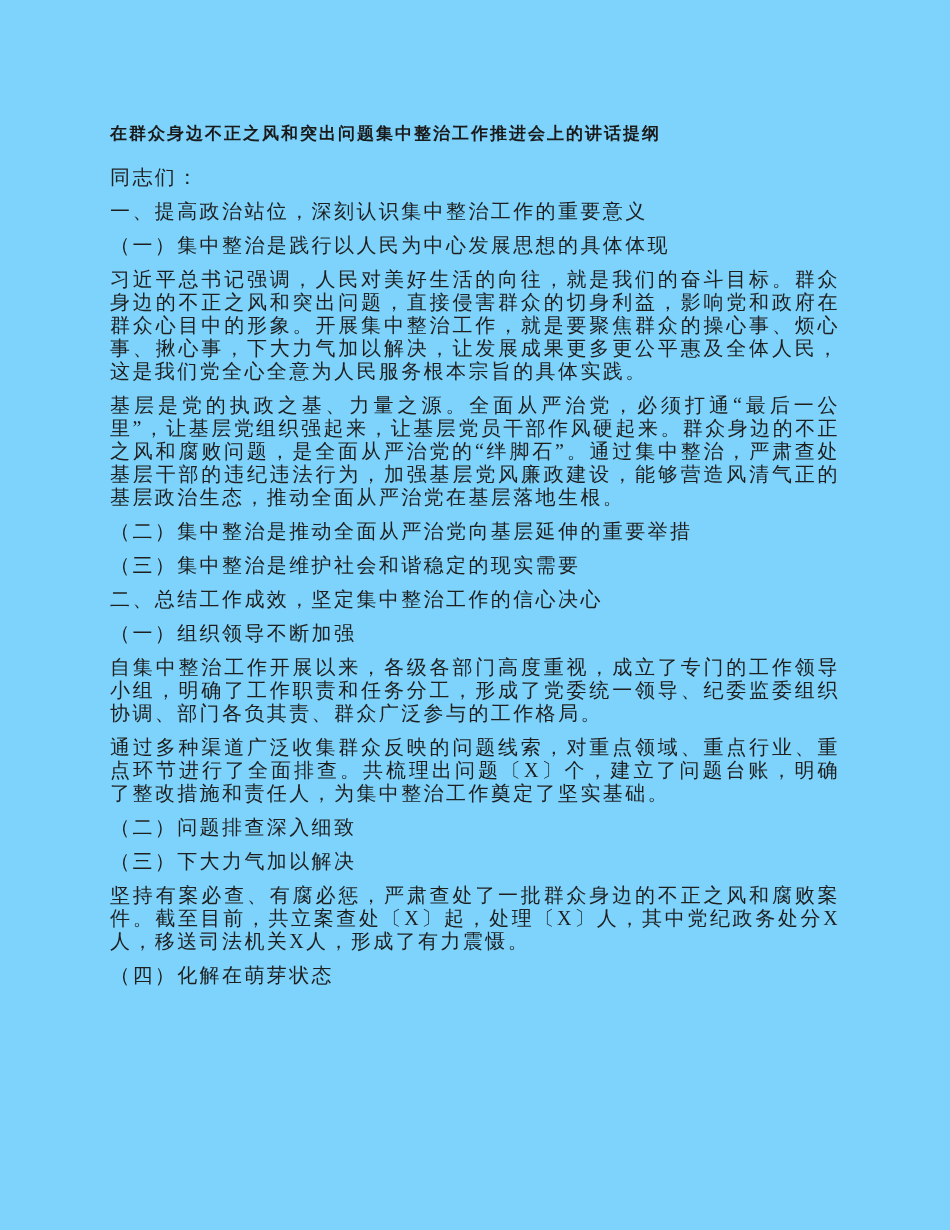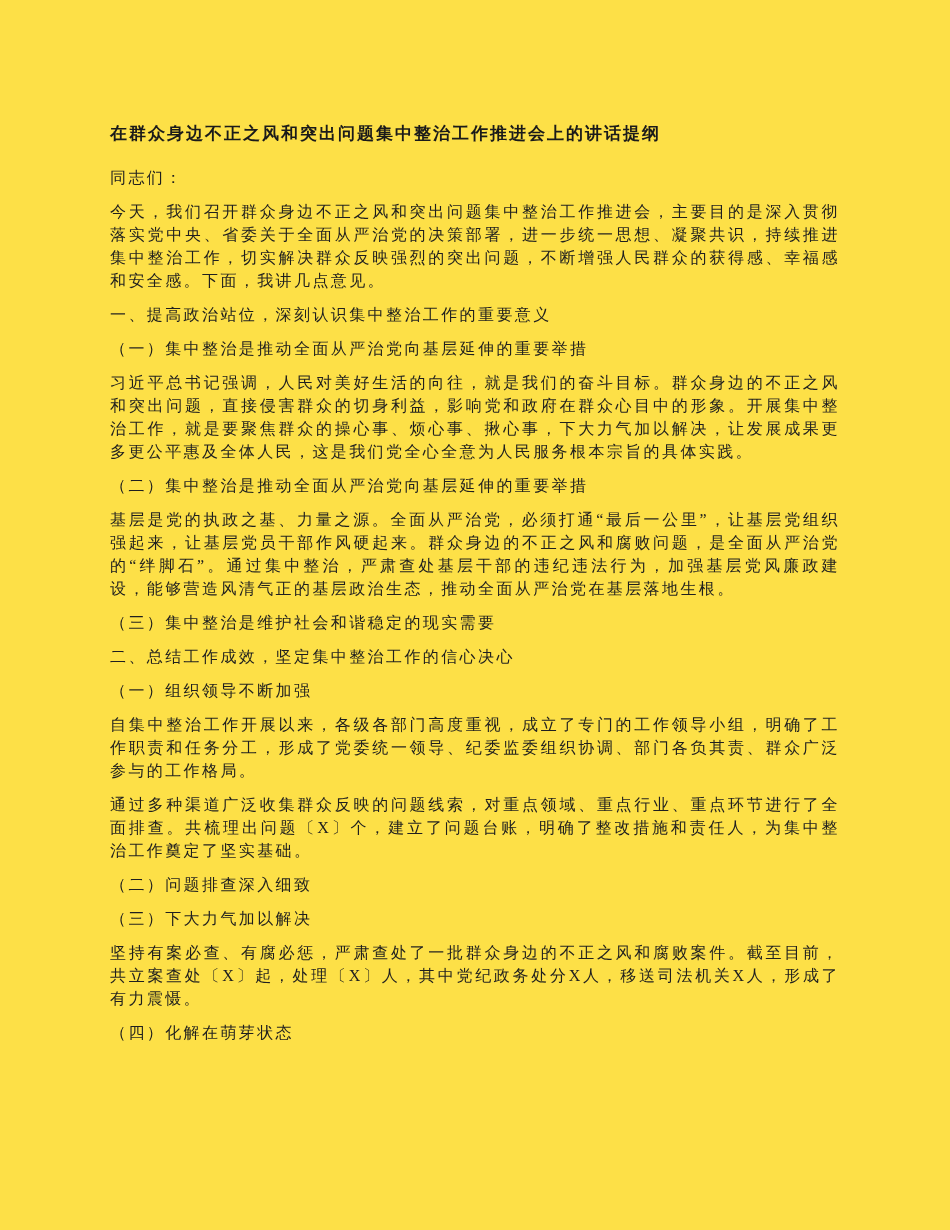--- a/index.html
+++ b/index.html
@@ -11,54 +11,53 @@
     width: 950px;
     height: 1230px;
     overflow: hidden;
     font-family: "Liberation Serif", "DejaVu Serif", serif;
   }
   .page {
     box-sizing: border-box;
     width: 950px;
     height: 1230px;
     padding: 122px 110px 0 110px;
-    background: #fde047;
+    background: #7dd3fc;
     overflow: hidden;
   }
   .doc-title {
     margin: 0 0 20px 0;
     font-size: 17px;
     font-weight: bold;
     color: #1a1a1a;
     letter-spacing: 2px;
     line-height: 24px;
     text-align: left;
   }
   .doc-paragraph {
     margin: 0 0 11px 0;
-    font-size: 16px;
+    font-size: 20px;
     color: #1f1f1f;
     letter-spacing: 2.4px;
     line-height: 23px;
     text-align: justify;
   }
 </style>
 </head>
 <body>
 
 <div class="page">
   <h1 class="doc-title">在群众身边不正之风和突出问题集中整治工作推进会上的讲话提纲</h1>
   <div>
       <p class="doc-paragraph">同志们：</p>
-      <p class="doc-paragraph">今天，我们召开群众身边不正之风和突出问题集中整治工作推进会，主要目的是深入贯彻落实党中央、省委关于全面从严治党的决策部署，进一步统一思想、凝聚共识，持续推进集中整治工作，切实解决群众反映强烈的突出问题，不断增强人民群众的获得感、幸福感和安全感。下面，我讲几点意见。</p>
       <p class="doc-paragraph">一、提高政治站位，深刻认识集中整治工作的重要意义</p>
-      <p class="doc-paragraph">（一）集中整治是推动全面从严治党向基层延伸的重要举措</p>
+      <p class="doc-paragraph">（一）集中整治是践行以人民为中心发展思想的具体体现</p>
       <p class="doc-paragraph">习近平总书记强调，人民对美好生活的向往，就是我们的奋斗目标。群众身边的不正之风和突出问题，直接侵害群众的切身利益，影响党和政府在群众心目中的形象。开展集中整治工作，就是要聚焦群众的操心事、烦心事、揪心事，下大力气加以解决，让发展成果更多更公平惠及全体人民，这是我们党全心全意为人民服务根本宗旨的具体实践。</p>
+      <p class="doc-paragraph">基层是党的执政之基、力量之源。全面从严治党，必须打通“最后一公里”，让基层党组织强起来，让基层党员干部作风硬起来。群众身边的不正之风和腐败问题，是全面从严治党的“绊脚石”。通过集中整治，严肃查处基层干部的违纪违法行为，加强基层党风廉政建设，能够营造风清气正的基层政治生态，推动全面从严治党在基层落地生根。</p>
       <p class="doc-paragraph">（二）集中整治是推动全面从严治党向基层延伸的重要举措</p>
-      <p class="doc-paragraph">基层是党的执政之基、力量之源。全面从严治党，必须打通“最后一公里”，让基层党组织强起来，让基层党员干部作风硬起来。群众身边的不正之风和腐败问题，是全面从严治党的“绊脚石”。通过集中整治，严肃查处基层干部的违纪违法行为，加强基层党风廉政建设，能够营造风清气正的基层政治生态，推动全面从严治党在基层落地生根。</p>
       <p class="doc-paragraph">（三）集中整治是维护社会和谐稳定的现实需要</p>
       <p class="doc-paragraph">二、总结工作成效，坚定集中整治工作的信心决心</p>
       <p class="doc-paragraph">（一）组织领导不断加强</p>
       <p class="doc-paragraph">自集中整治工作开展以来，各级各部门高度重视，成立了专门的工作领导小组，明确了工作职责和任务分工，形成了党委统一领导、纪委监委组织协调、部门各负其责、群众广泛参与的工作格局。</p>
       <p class="doc-paragraph">通过多种渠道广泛收集群众反映的问题线索，对重点领域、重点行业、重点环节进行了全面排查。共梳理出问题〔X〕个，建立了问题台账，明确了整改措施和责任人，为集中整治工作奠定了坚实基础。</p>
       <p class="doc-paragraph">（二）问题排查深入细致</p>
       <p class="doc-paragraph">（三）下大力气加以解决</p>
       <p class="doc-paragraph">坚持有案必查、有腐必惩，严肃查处了一批群众身边的不正之风和腐败案件。截至目前，共立案查处〔X〕起，处理〔X〕人，其中党纪政务处分X人，移送司法机关X人，形成了有力震慑。</p>
       <p class="doc-paragraph">（四）化解在萌芽状态</p>
     </div>

